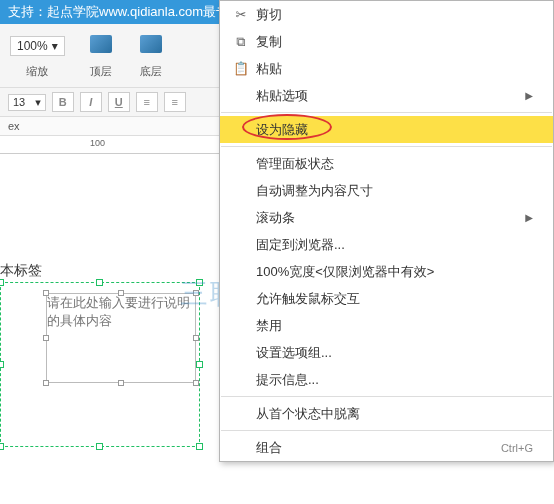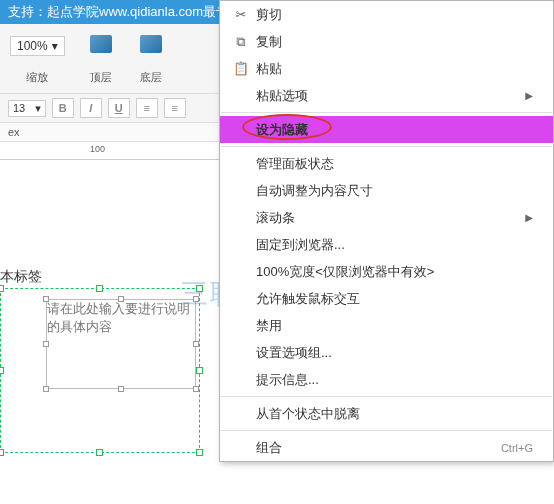--- a/index.html
+++ b/index.html
@@ -1,21 +1,21 @@
 <!DOCTYPE html>
 <html><head>
 <meta charset="utf-8">
 <style>
 * { margin: 0; padding: 0; box-sizing: border-box; font-family: "Microsoft YaHei", Arial, sans-serif; }
 body { width: 554px; height: 504px; background: #fff; overflow: hidden; position: relative; font-size: 12px; color: #333; }
 
 .title-bar { background: #3498db; color: #fff; height: 24px; line-height: 24px; padding: 0 8px; font-size: 13px; overflow: hidden; white-space: nowrap; }
 
 .toolbar-row { background: #f5f5f5; border-bottom: 1px solid #ddd; padding: 8px 10px; display: flex; align-items: flex-end; gap: 22px; }
-.tool-group { display: flex; flex-direction: column; align-items: center; gap: 14px; }
+.tool-group { display: flex; flex-direction: column; align-items: center; gap: 8px; }
 .tool-group .icon-box { width: 28px; height: 24px; display: flex; align-items: center; justify-content: center; }
 .tool-group .lbl { font-size: 11px; color: #555; }
 .zoom-box { border: 1px solid #ccc; background: #fff; padding: 2px 6px; font-size: 12px; display: flex; align-items: center; gap: 4px; }
 .layer-icon { width: 22px; height: 18px; background: linear-gradient(135deg,#5a9fd4,#2a6fa0); border-radius: 2px; position: relative; }
 .layer-icon::after { content: ""; position: absolute; top: 3px; left: 3px; width: 22px; height: 18px; background: linear-gradient(135deg,#8abbe0,#5a9fd4); border-radius: 2px; z-index: -1; }
 
 .fmt-row { background: #f5f5f5; border-bottom: 1px solid #ddd; padding: 4px 8px; display: flex; align-items: center; gap: 6px; }
 .fmt-btn { border: 1px solid #ccc; background: #fff; width: 22px; height: 20px; display: flex; align-items: center; justify-content: center; font-size: 11px; color: #888; font-weight: bold; }
 .size-sel { border: 1px solid #ccc; background: #fff; padding: 1px 4px; font-size: 11px; display: flex; align-items: center; gap: 10px; }
 
@@ -39,21 +39,21 @@
 
 .watermark { position: absolute; left: 180px; top: 275px; font-size: 28px; color: rgba(60,140,200,0.35); font-weight: 300; letter-spacing: 2px; pointer-events: none; }
 
 .ctx-menu { position: absolute; right: 0; top: 0; width: 335px; background: #fff; border: 1px solid #b5b5b5; box-shadow: 2px 2px 6px rgba(0,0,0,0.25); }
 .ctx-menu .mi { display: flex; align-items: center; height: 27px; padding: 0 20px 0 10px; font-size: 13px; color: #333; position: relative; }
 .ctx-menu .mi .mi-icon { width: 22px; display: flex; justify-content: center; color: #666; font-size: 13px; }
 .ctx-menu .mi .mi-text { flex: 1; padding-left: 4px; }
 .ctx-menu .mi .mi-arrow { color: #666; font-size: 10px; }
 .ctx-menu .mi .mi-cut { color: #888; font-size: 11px; }
 .ctx-menu .sep { height: 1px; background: #ddd; margin: 3px 1px; }
-.ctx-menu .mi.hl { background: #d946ef; font-weight: bold; }
+.ctx-menu .mi.hl { background: #fde047; }
 .highlight-oval { position: absolute; border: 2px solid #d33; border-radius: 50%; width: 90px; height: 26px; left: 22px; top: -2px; pointer-events: none; }
 </style>
 </head>
 <body>
 
 <div class="title-bar">支持：起点学院www.qidianla.com最专业</div>
 
 <div class="toolbar-row">
   <div class="tool-group">
     <div class="zoom-box">

